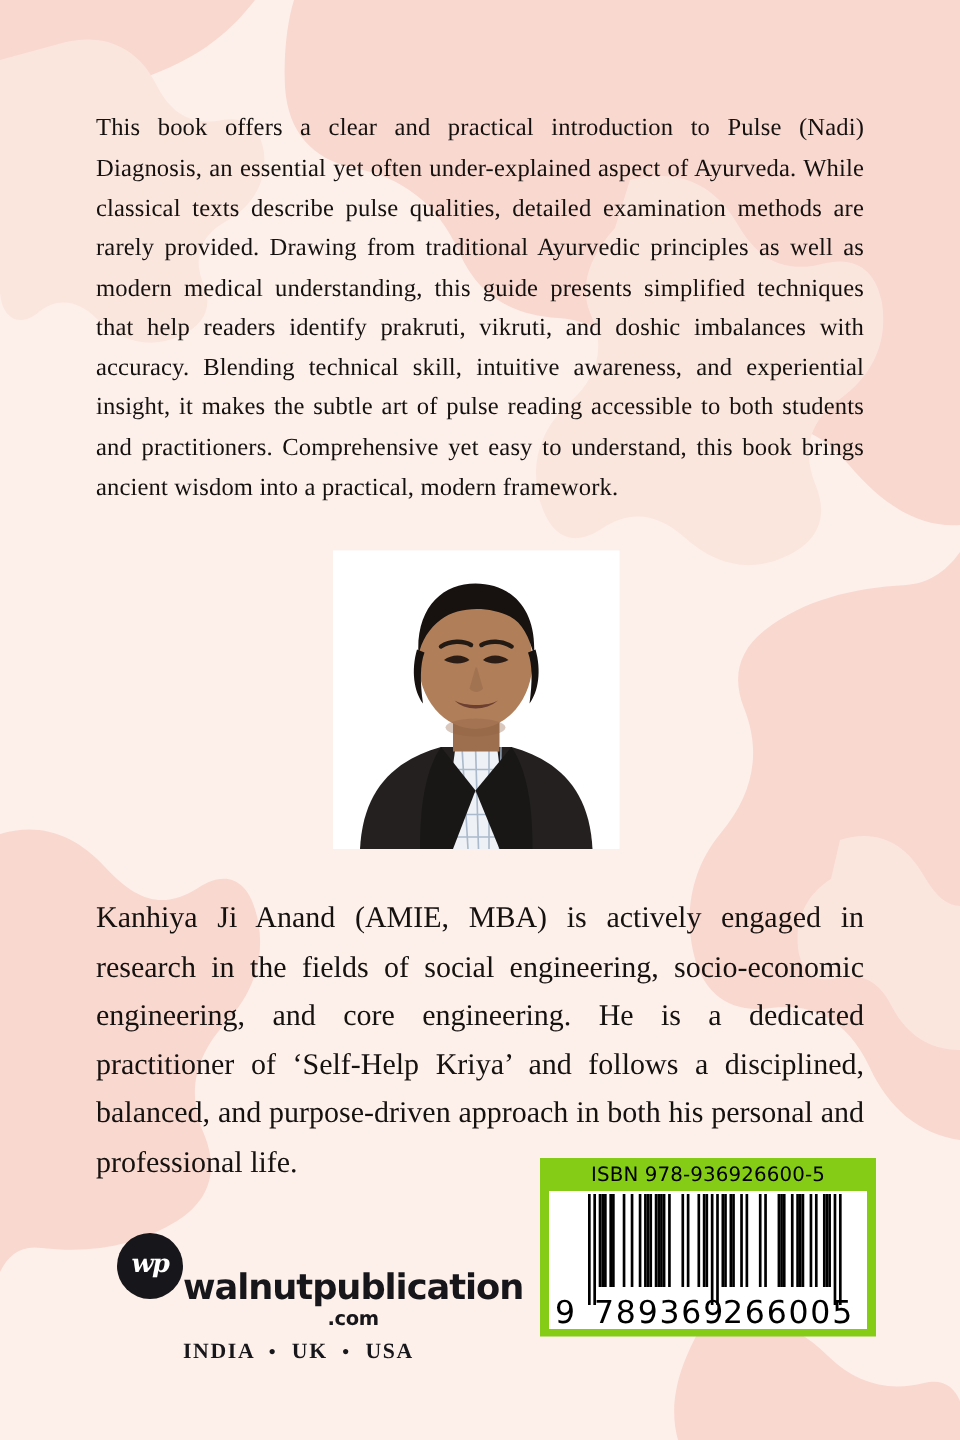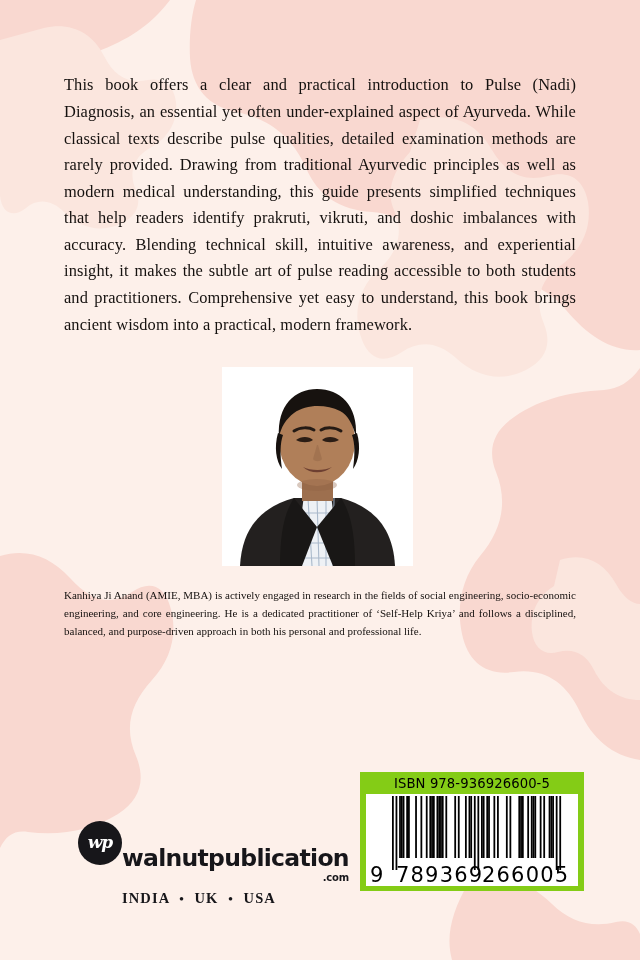--- a/index.html
+++ b/index.html
@@ -62,21 +62,21 @@
     background: #ffffff;
     overflow: hidden;
   }
   .author-photo-frame svg { display: block; }
 
   .bio {
     position: absolute;
     left: 64px;
     top: 576px;
     width: 512px;
-    font-size: 11px;
+    font-size: 20px;
     line-height: 1.63;
     text-align: justify;
     text-justify: inter-word;
     color: #15110f;
   }
 
   
   #publisher {
     position: absolute;
     left: 78px;
@@ -117,24 +117,24 @@
     font-size: 23.5px;
     letter-spacing: -0.7px;
     color: #17161a;
     line-height: 1;
     white-space: nowrap;
     margin-top: 42px;
   }
   .logo-dotcom {
     font-family: "DejaVu Sans", sans-serif;
     font-weight: 700;
-    font-size: 10px;
+    font-size: 13px;
     color: #17161a;
     line-height: 1;
-    text-align: right;
+    text-align: center;
     margin-top: 2px;
     letter-spacing: -0.2px;
   }
   .logo-countries {
     margin-top: 7px;
     text-align: left;
     font-family: "Liberation Serif", serif;
     font-weight: 700;
     font-size: 14.5px;
     letter-spacing: 1.1px;

